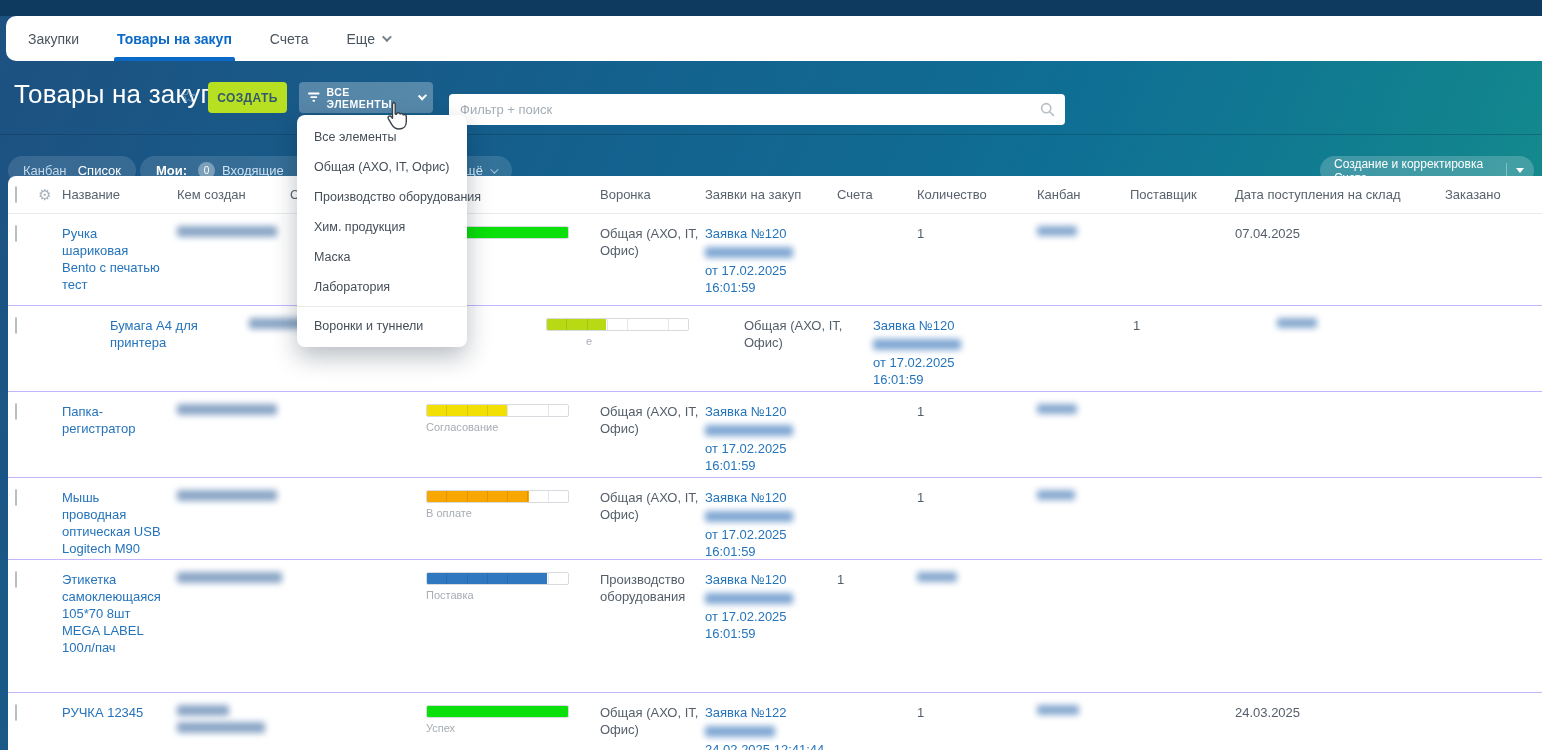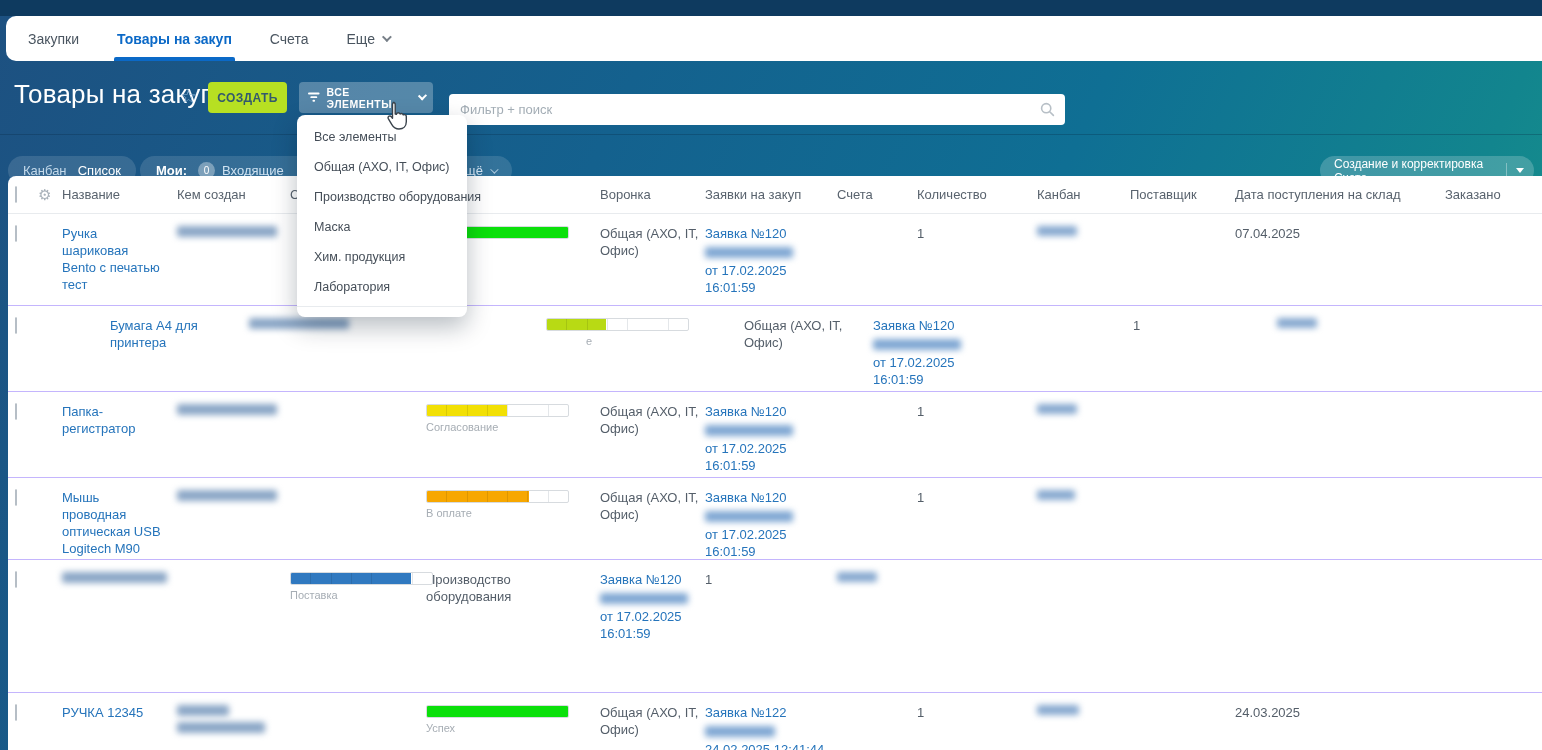--- a/index.html
+++ b/index.html
@@ -259,20 +259,21 @@
           <div class="cell">
             <span class="projblur" style="width: 38px;"></span>
           </div>
           <div class="cell"></div>
           <div class="cell"></div>
           <div class="cell"></div>
         </div>
         <div class="grid row" style="height: 133px;">
           <div><span class="cb"></span></div>
           <div><span class="burger"></span></div>
+          <div class="cell"><a class="name" href="#">Этикетка самоклеющаяся 105*70 8шт MEGA LABEL 100л/пач</a></div>
           <div class="cell">
             <span class="blur" style="width: 105px;"></span>
           </div>
           <div class="cell"></div>
           <div>
             <div class="bar">
               <div class="segs"></div>
               <div class="fill" style="width: 85%; background: rgb(48, 121, 192);"></div>
               <div class="ticks" style="width: 85%;"></div>
             </div>
@@ -315,22 +316,23 @@
           <div class="cell">24.03.2025</div>
           <div class="cell"></div>
         </div>
       </div>
   </div>
 
   <div class="dropdown" id="menu">
       <div class="menu-item">Все элементы</div>
       <div class="menu-item">Общая (АХО, IT, Офис)</div>
       <div class="menu-item">Производство оборудования</div>
+      <div class="menu-item">Хим. продукция</div>
       <div class="menu-item">Маска</div>
-      <div class="menu-item">Хим. продукция</div>
       <div class="menu-item">Лаборатория</div>
       <div class="menu-divider"></div>
+      <div class="menu-item">Воронки и туннели</div>
     </div>
 
   <svg class="cursor" width="27" height="31" viewBox="0 0 27 31">
     <path d="M10.2 1.5c1.1 0 2 .9 2 2v9.6l1.2.2c.2-.9 1-1.5 1.9-1.5.8 0 1.5.5 1.8 1.2.3-.3.8-.5 1.3-.5.9 0 1.6.6 1.9 1.4.3-.2.6-.3 1-.3 1.1 0 2 .9 2 2v5.2c0 4.3-2.9 7.2-7.3 7.2-3.9 0-5.5-1.6-7.3-4.7l-3.4-5.6c-.5-.9-.2-2 .7-2.5.8-.4 1.8-.2 2.4.6l1.1 1.5V3.5c0-1.1.6-2 1.7-2z" fill="#ffffff" stroke="#39424b" stroke-width="1.4" stroke-linejoin="round"></path>
   </svg>
 </div>
 
 </body></html>

